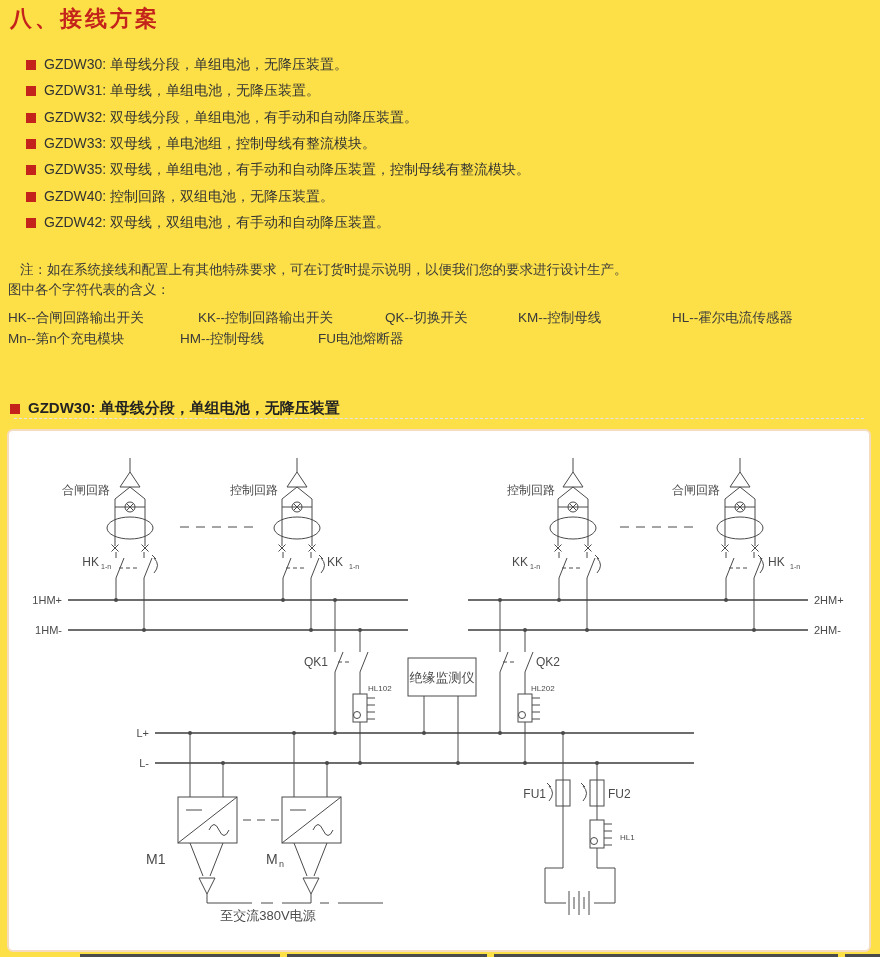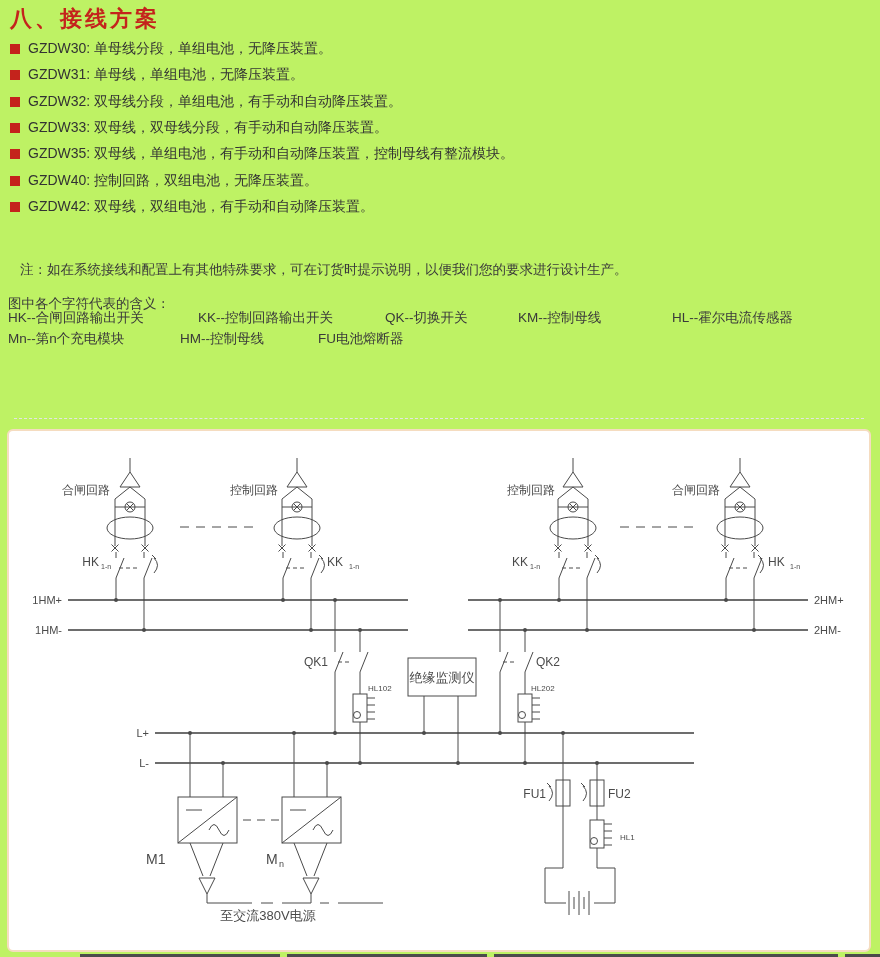--- a/index.html
+++ b/index.html
@@ -1,24 +1,24 @@
 <!DOCTYPE html>
 <html><head>
 <meta charset="utf-8">
 <style>
   html,body{margin:0;padding:0;background:#fff;}
-  .page{position:relative;width:880px;height:957px;background:#bef264;overflow:hidden;
+  .page{position:relative;width:880px;height:957px;background:#fde047;overflow:hidden;
         font-family:"Liberation Sans","DejaVu Sans",sans-serif;color:#333;}
   .title{position:absolute;top:4px;left:10px;margin:0;font-size:22px;font-weight:bold;
          color:#c4231c;letter-spacing:3px;}
-  .models{position:absolute;top:36px;left:10px;margin:0;padding:0;list-style:none;}
+  .models{position:absolute;top:36px;left:10px;margin:16px;padding:0;list-style:none;}
   .models li{display:flex;align-items:center;height:26.3px;font-size:14px;color:#333;}
   .sq{display:inline-block;width:10px;height:10px;background:#c4231c;margin-right:8px;flex:0 0 auto;}
   .note{position:absolute;top:261px;left:8px;font-size:13.5px;color:#3a3a3a;margin-left:12px;}
-  .legend-intro{position:absolute;top:295px;left:8px;font-size:13.5px;color:#3a3a3a;}
+  .legend-intro{position:absolute;top:281px;left:8px;font-size:13.5px;color:#3a3a3a;}
   .legend-row{position:absolute;left:8px;display:flex;font-size:13.5px;color:#3a3a3a;white-space:nowrap;}
   .lr1{top:309px;} .lr2{top:330px;}
   .lr1 span:nth-child(1){width:190px;} .lr1 span:nth-child(2){width:187px;}
   .lr1 span:nth-child(3){width:133px;} .lr1 span:nth-child(4){width:154px;}
   .lr2 span:nth-child(1){width:172px;} .lr2 span:nth-child(2){width:138px;}
   .section-hd{position:absolute;top:399px;left:10px;display:flex;align-items:center;
               font-size:15px;font-weight:bold;color:#222;}
   .faint-rule{position:absolute;top:418px;left:14px;width:850px;border-top:1px dashed #e4e4e4;}
   .frame{position:absolute;top:429px;left:7px;width:860px;height:519px;
          border:2px solid #f5dcc0;border-radius:6px;background:#fff;}
@@ -46,21 +46,21 @@
     <li>
         <span class="sq"></span>
         <span>GZDW31: 单母线，单组电池，无降压装置。</span>
       </li>
     <li>
         <span class="sq"></span>
         <span>GZDW32: 双母线分段，单组电池，有手动和自动降压装置。</span>
       </li>
     <li>
         <span class="sq"></span>
-        <span>GZDW33: 双母线，双母线分段，有手动和自动降压装置。</span>
+        <span>GZDW33: 双母线，单电池组，控制母线有整流模块。</span>
       </li>
     <li>
         <span class="sq"></span>
         <span>GZDW35: 双母线，单组电池，有手动和自动降压装置，控制母线有整流模块。</span>
       </li>
     <li>
         <span class="sq"></span>
         <span>GZDW40: 控制回路，双组电池，无降压装置。</span>
       </li>
     <li>
@@ -78,20 +78,24 @@
     <span>QK--切换开关</span>
     <span>KM--控制母线</span>
     <span>HL--霍尔电流传感器</span>
   </div>
   <div class="legend-row lr2">
     <span>Mn--第n个充电模块</span>
     <span>HM--控制母线</span>
     <span>FU电池熔断器</span>
   </div>
 
+  <div class="section-hd">
+    <span class="sq"></span>
+    <span>GZDW30: 单母线分段，单组电池，无降压装置</span>
+  </div>
 
   <div class="faint-rule"></div>
   <div class="frame"></div>
 
   <svg class="diagram" width="880" height="957" viewBox="0 0 880 957">
     <defs>
       <g id="g-load">
         <line class="ln" x1="0" y1="0" x2="0" y2="14"></line>
         <polygon class="ln" points="0,14 -10,29 10,29"></polygon>
         <path class="ln" d="M-15,41 L0,29 L15,41"></path>

